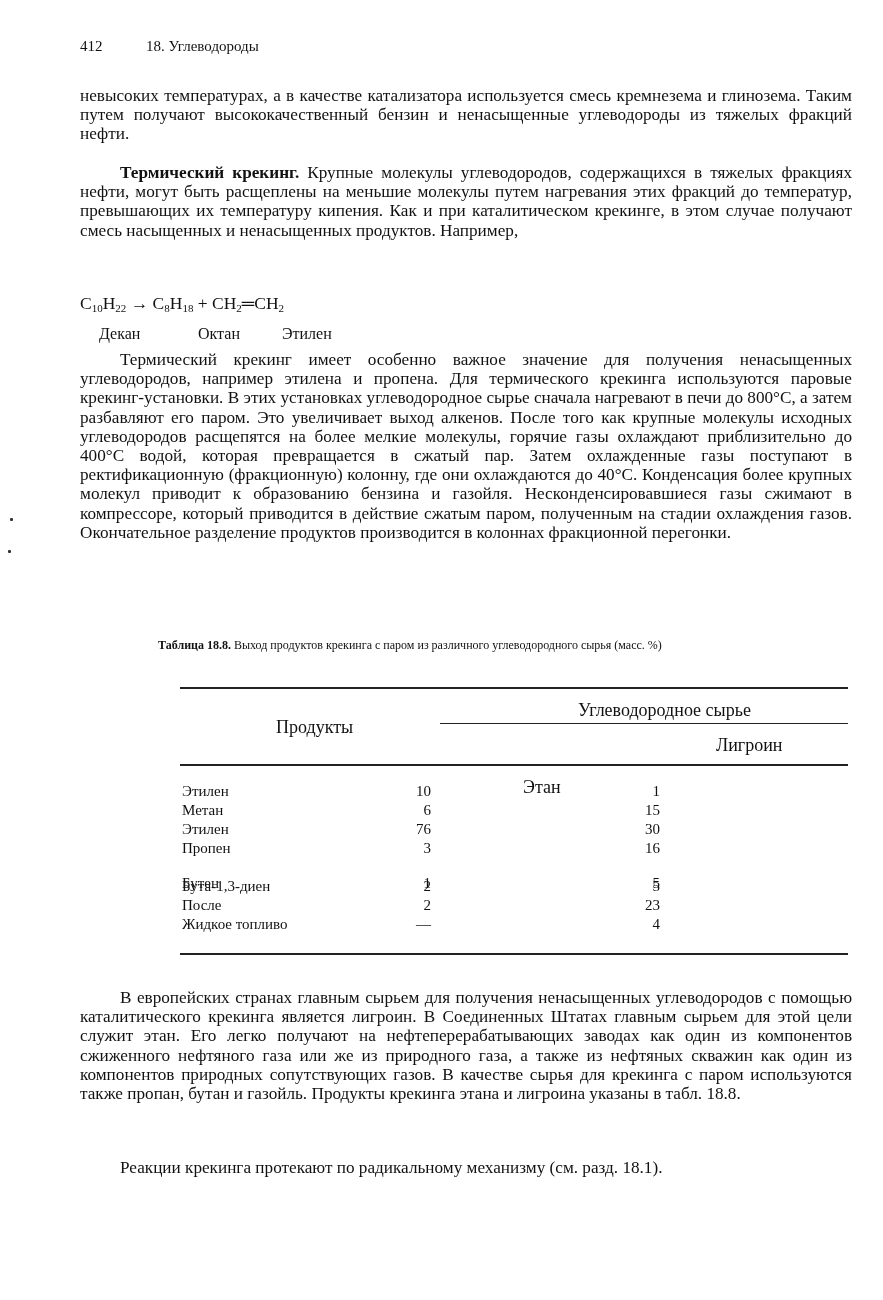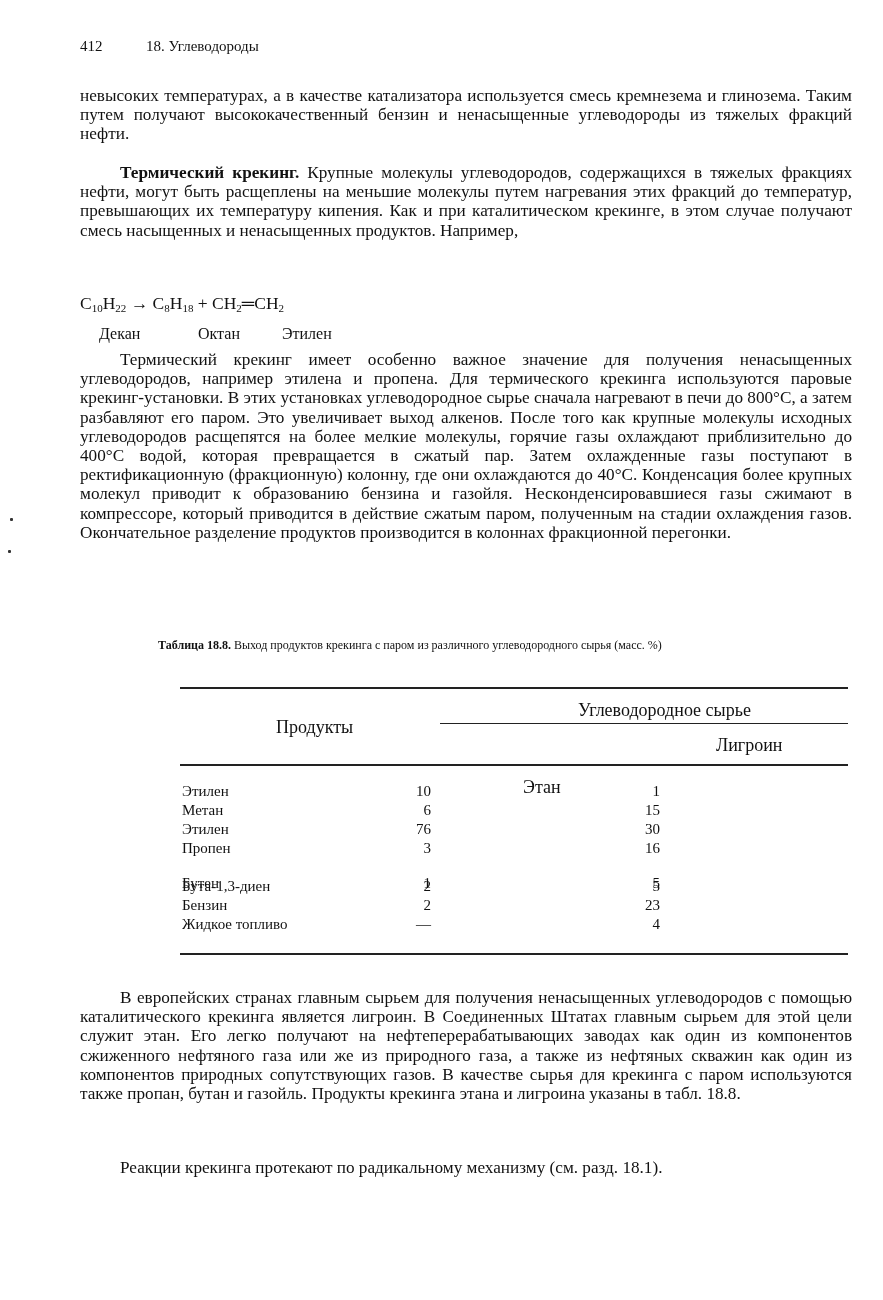--- a/index.html
+++ b/index.html
@@ -94,21 +94,21 @@
       <span class="c0">Бутен</span>
       <span class="c1">1</span>
       <span class="c2">5</span>
     </div>
   <div class="row" style="top:878px;">
       <span class="c0">Бута-1,3-диен</span>
       <span class="c1">2</span>
       <span class="c2">5</span>
     </div>
   <div class="row" style="top:897px;">
-      <span class="c0">Бензин</span>
+      <span class="c0">После</span>
       <span class="c1">2</span>
       <span class="c2">23</span>
     </div>
   <div class="row" style="top:916px;">
       <span class="c0">Жидкое топливо</span>
       <span class="c1">—</span>
       <span class="c2">4</span>
     </div>
 
   <div class="rule" style="left:100px; width:668px; top:953px;"></div>

